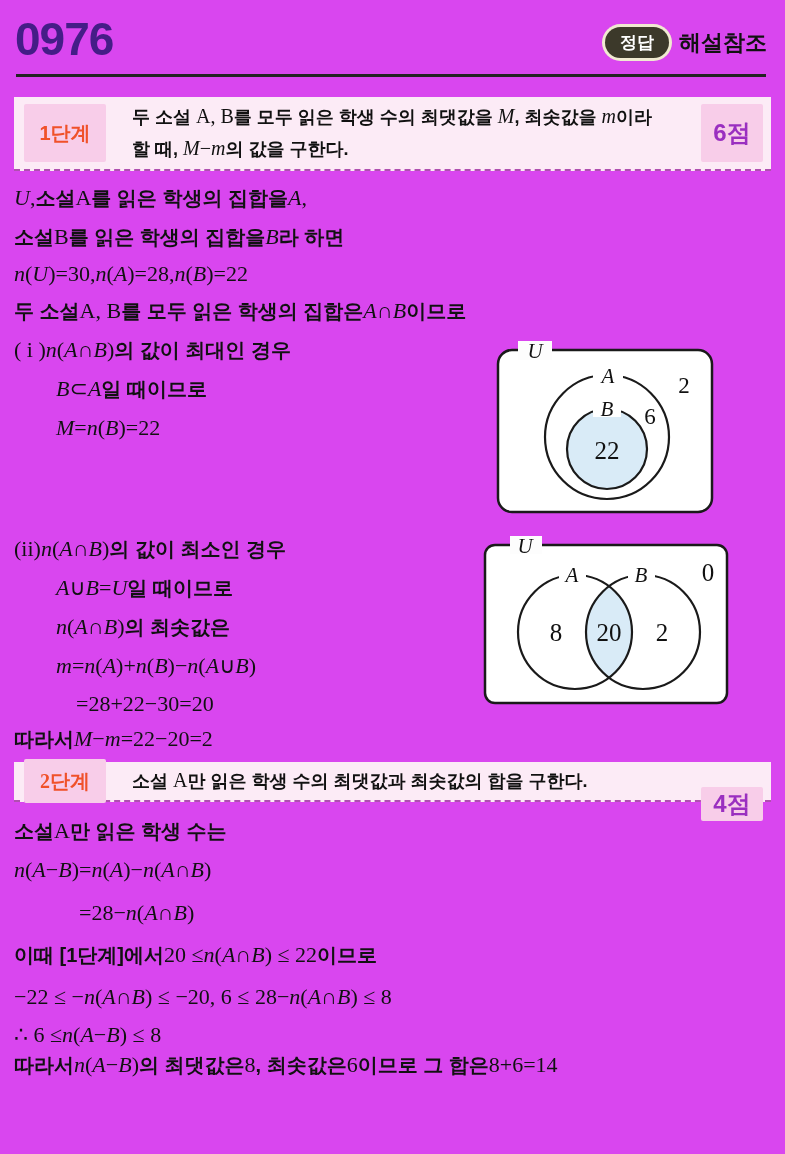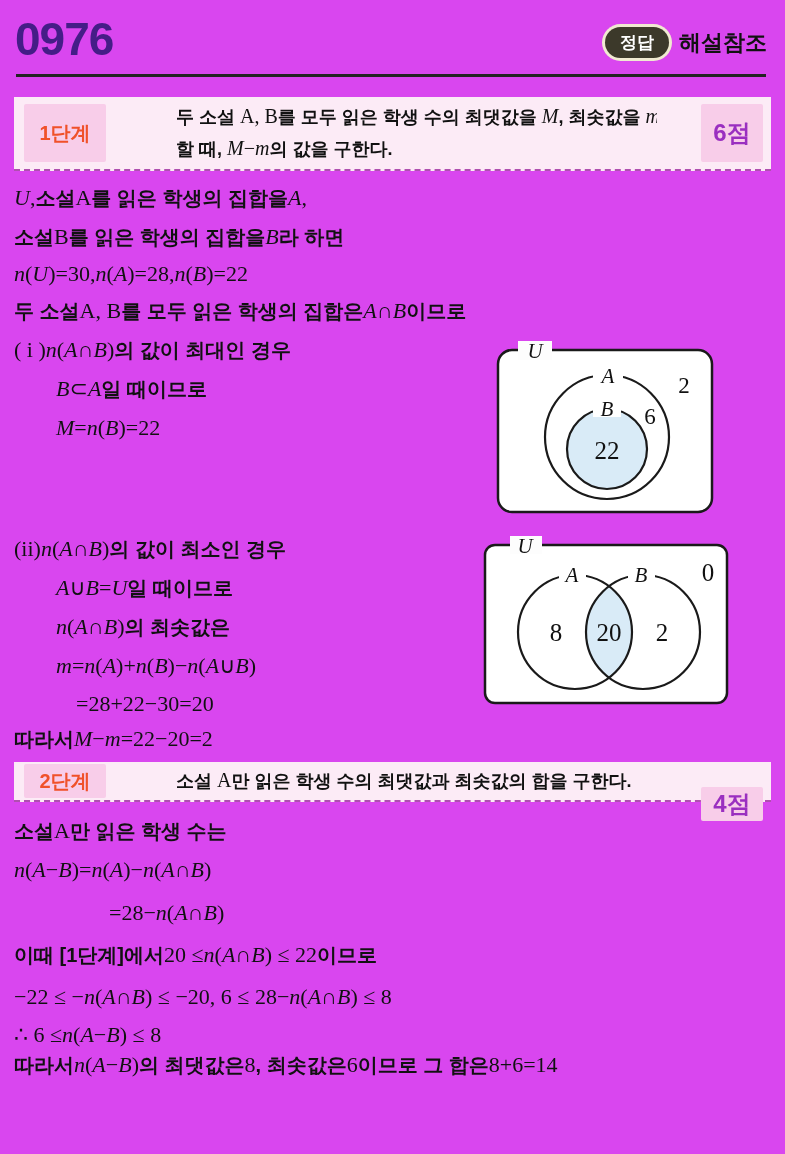--- a/index.html
+++ b/index.html
@@ -20,54 +20,54 @@
     padding:4px 15px; border-radius:16px;
     box-shadow:0 0 0 3px #f0ead1;
   }
   .answer-text { font-size:22px; font-weight:800; color:#111;font-family:Liberation Serif, serif; }
   .top-rule { position:absolute; left:16px; top:74px; width:750px; height:3px; background:#232323; }
 
   
   .step-row {
     position:absolute; left:14px; width:757px;
     background:#fcebf6; border-bottom:2px dashed #b04fb0;
-    display:flex; align-items:center;gap:44px;
+    display:flex; align-items:center;
   }
   .step-label {
     background:#f8cde9; color:#f0512a; font-weight:800; font-size:20px;
     display:flex; align-items:center; justify-content:center;
     border-radius:2px; flex:0 0 82px; margin-left:10px;
   }
   .step-desc { flex:1 1 auto; padding-left:26px; white-space:nowrap; overflow:hidden; }
   .step-points {
     background:#f8cde9; color:#9a2fc0; font-weight:800; font-size:24px;
     display:flex; align-items:center; justify-content:center;
     border-radius:2px; flex:0 0 62px; margin-right:8px;
   }
   #step1 { top:97px; height:74px; }
   #step1 .step-label { height:58px; }
   #step1 .step-points { height:58px; }
   #step2 { top:762px; height:40px; }
-  #step2 .step-label { height:34px; }
+  #step2 .step-label { height:44px;font-family:Liberation Serif, serif; }
   #step2 .step-points { height:34px;margin-top:45px; }
   .step-row .seg-k { font-size:18px; }
   .step-row .seg-f, .step-row .seg-v { font-size:20px; }
   .desc-line { line-height:31px; }
 
   
   .line {
     position:absolute; left:14px; white-space:nowrap; height:34px;
     display:flex; align-items:baseline;
   }
   .seg-k { font-family:"Liberation Sans", sans-serif; font-weight:700; font-size:20px; color:#111; }
   .seg-f { font-family:"Liberation Serif", serif; font-size:22px; color:#111; }
   .seg-v { font-family:"Liberation Serif", serif; font-style:italic; font-size:22px; color:#111; }
   .ind1 { left:56px; }
   .ind2 { left:76px; }
-  .ind3 { left:109px; }
+  .ind3 { left:79px; }
 
   
   .venn { position:absolute; }
   .venn text { font-family:"Liberation Serif", serif; fill:#111; }
   .venn .vlabel { font-style:italic; font-size:21px; }
   .venn .vnum  { font-size:23px; }
   .venn .vnum-big { font-size:25px; }
 </style>
 </head>
 <body>

